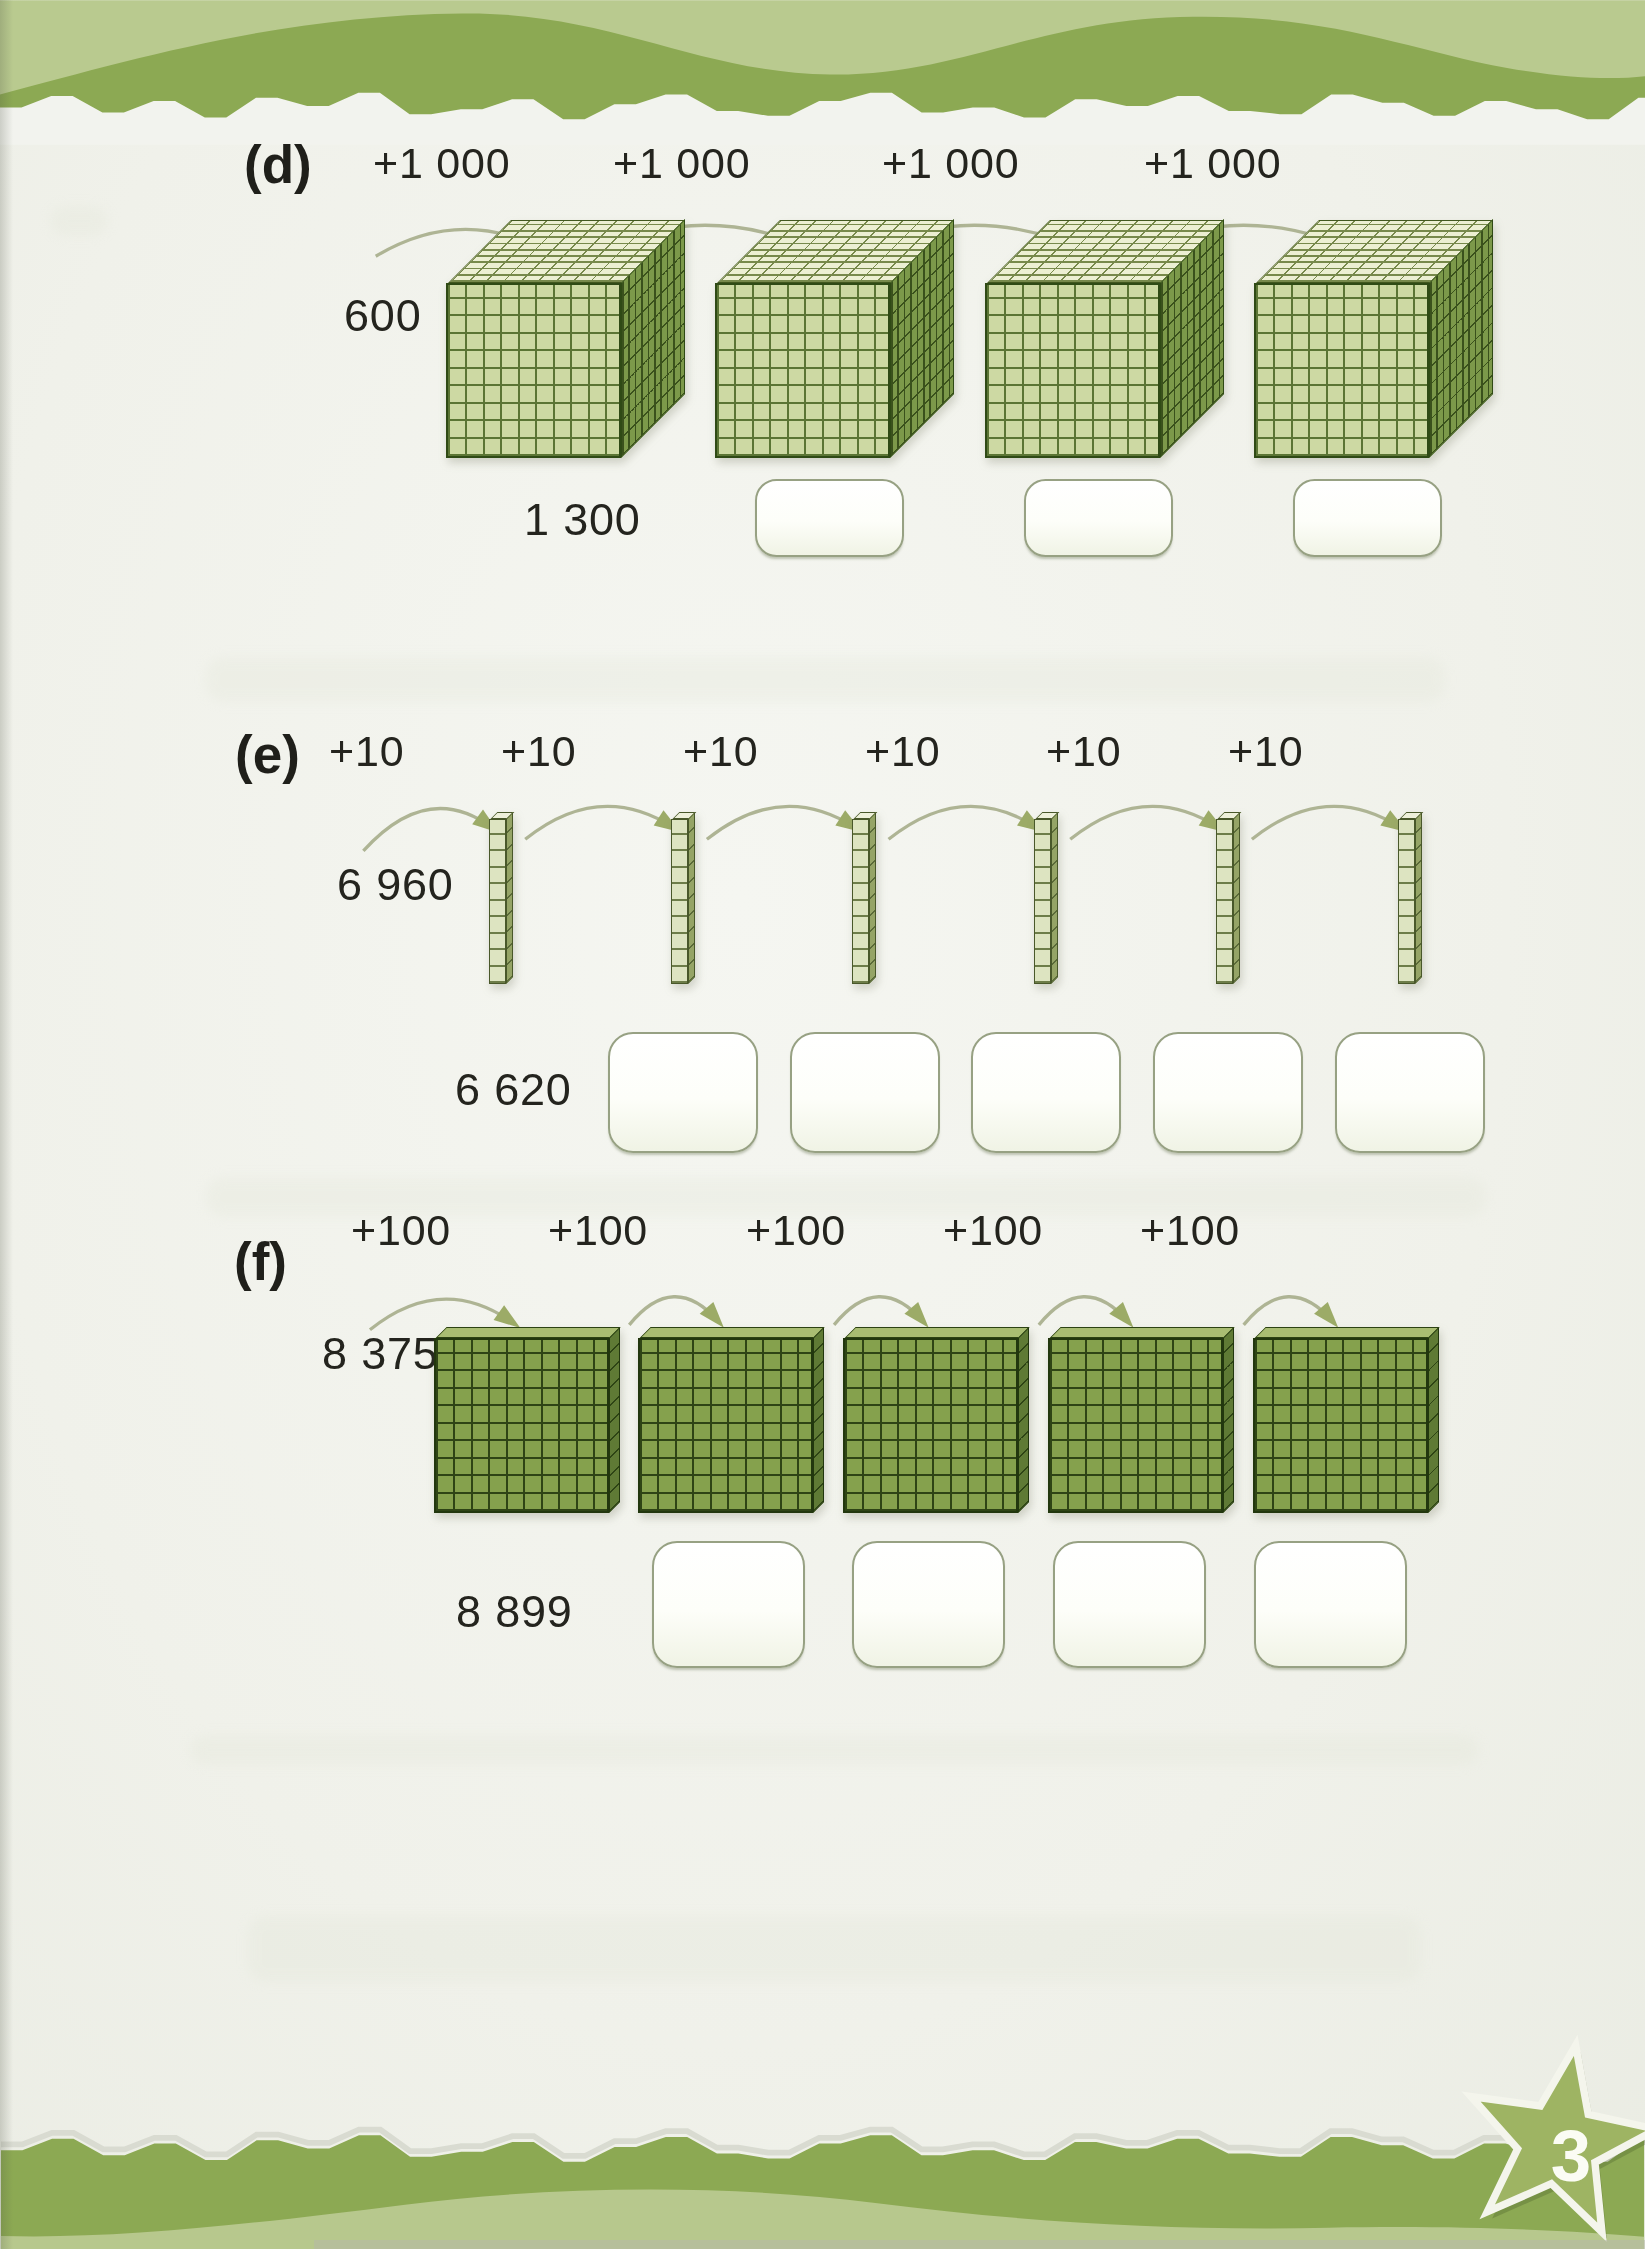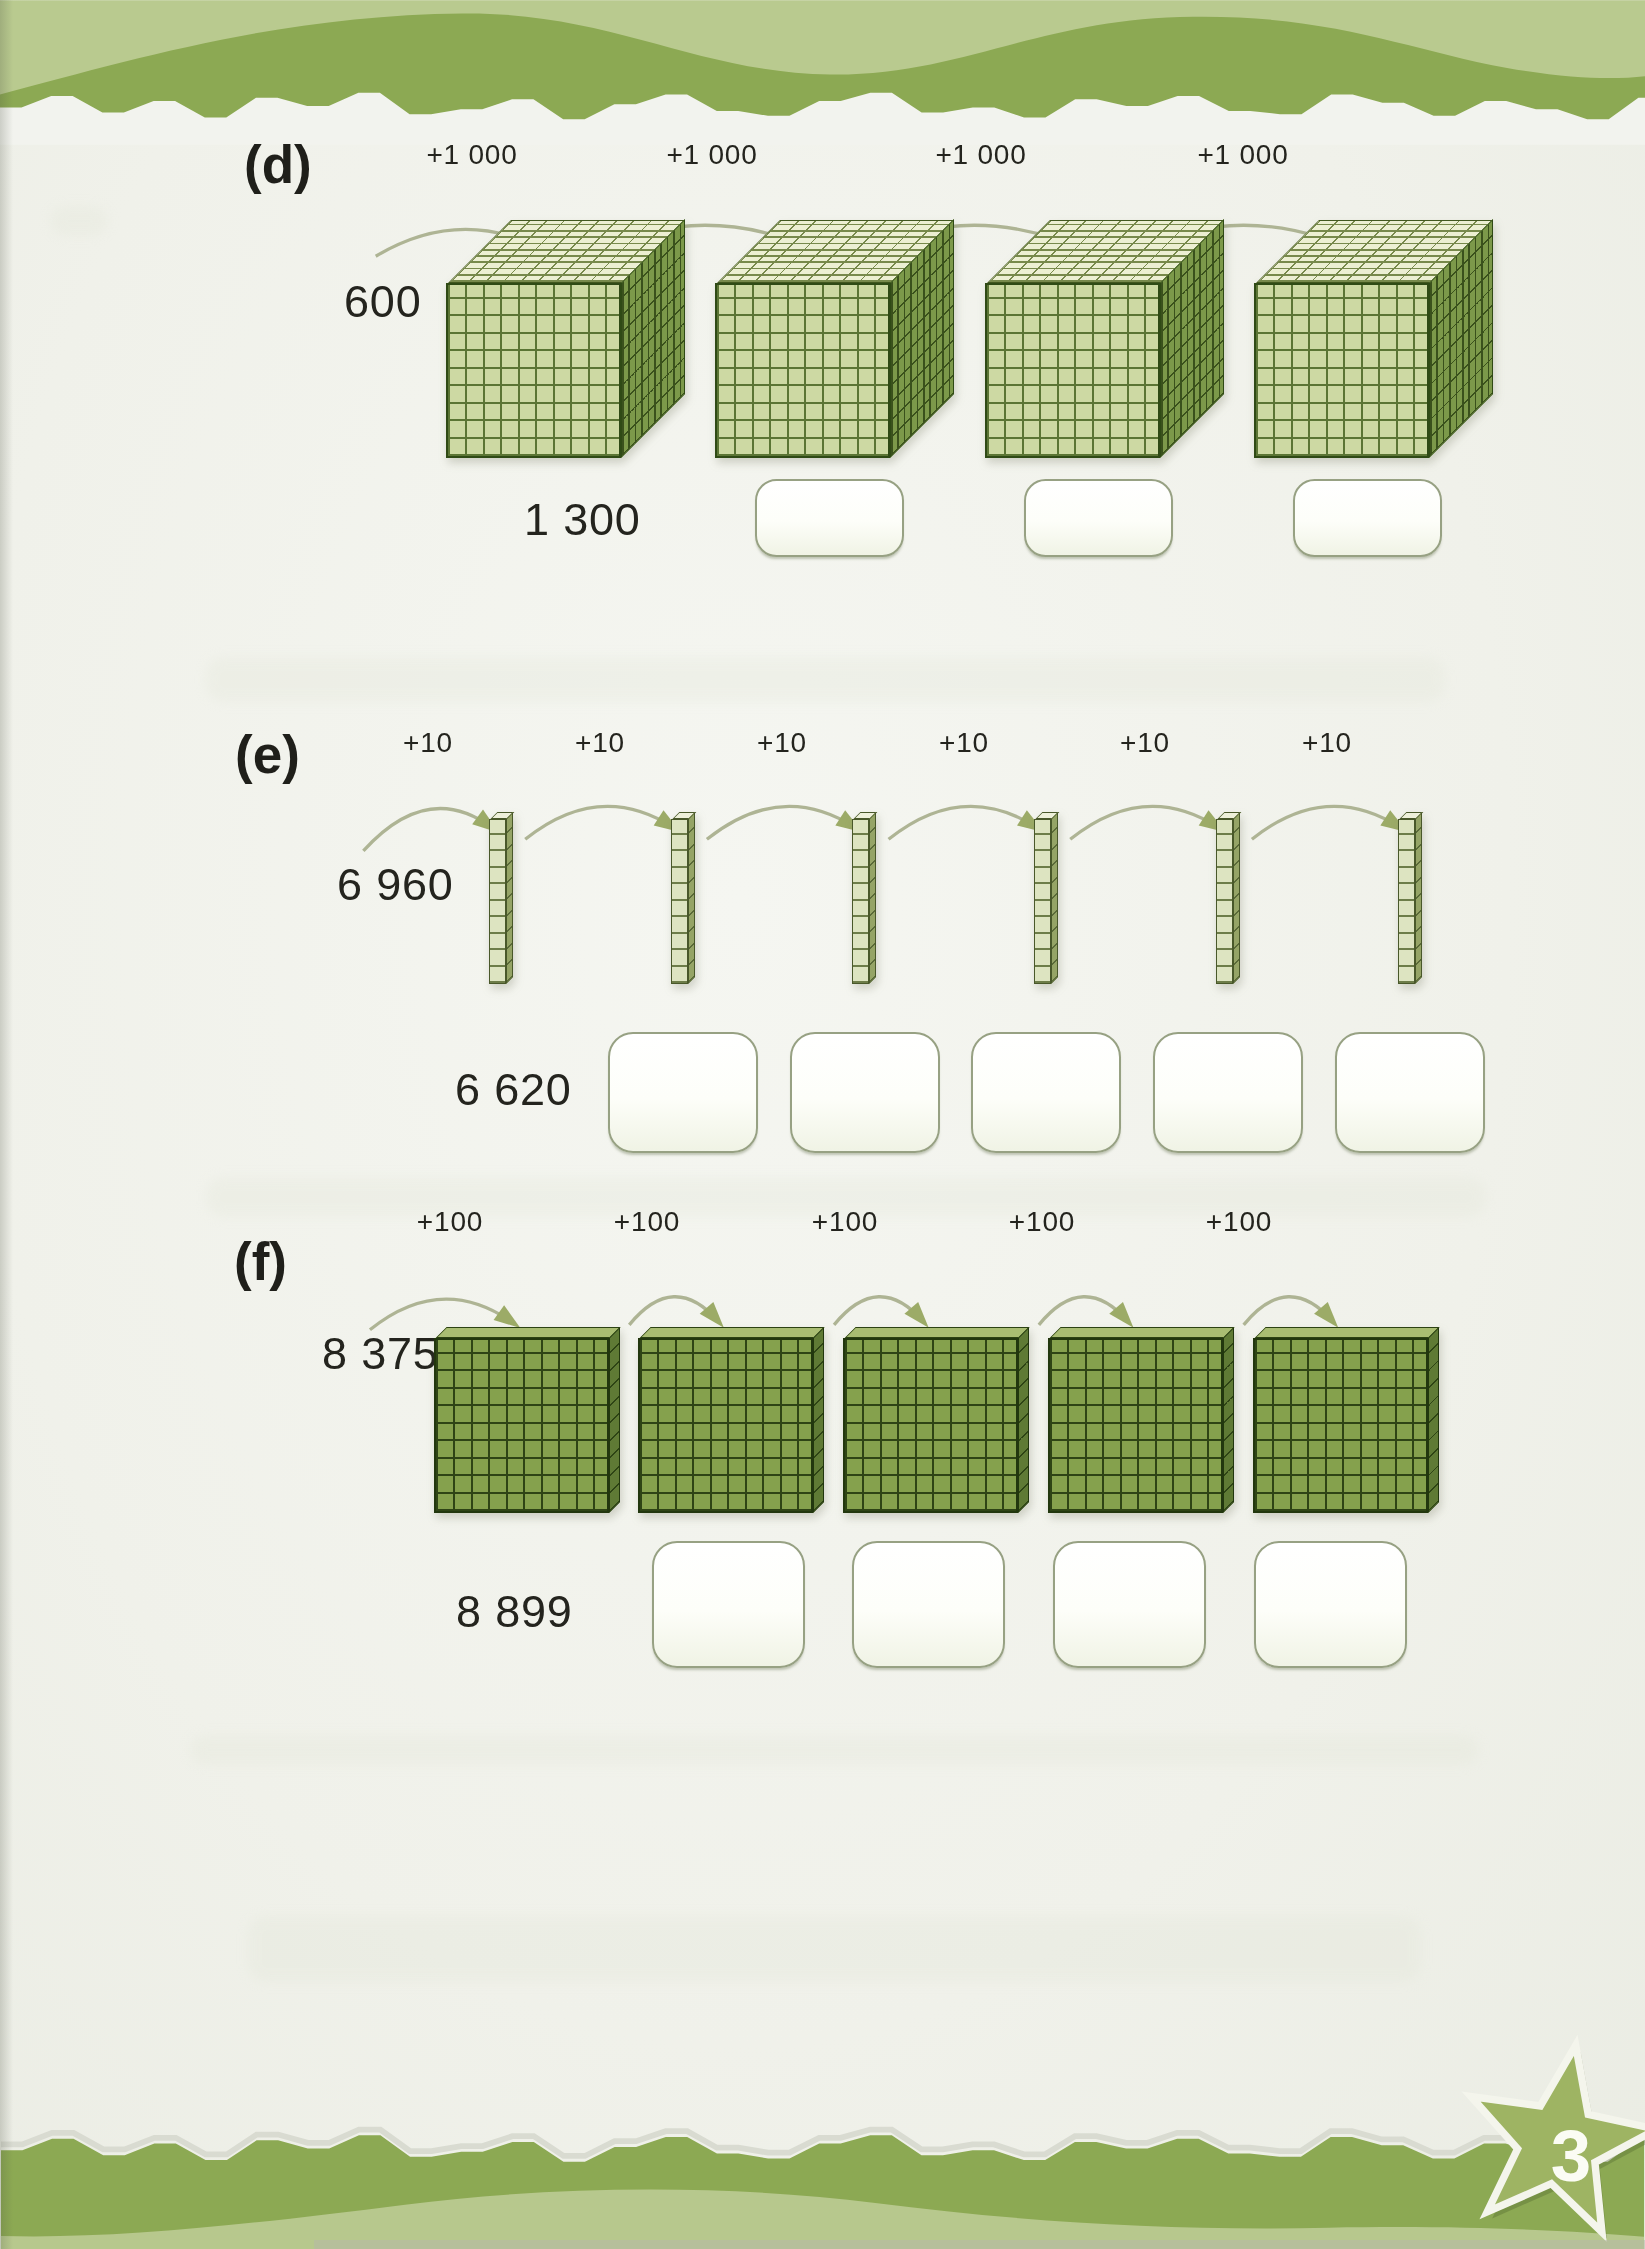--- a/index.html
+++ b/index.html
@@ -2,21 +2,21 @@
 <html style="font-size:13.2px"><head>
 <meta charset="utf-8">
 <style>
   html,body{margin:0;padding:0;background:#e6e8df;}
   #page{position:relative;width:1645px;height:2250px;overflow:hidden;
         background:radial-gradient(ellipse at 45% 40%, #f5f6f1 0%, #f0f1ea 60%, #eaece3 100%);
         font-family:"Liberation Sans","DejaVu Sans",sans-serif;color:#24241e;}
   .abs{position:absolute;}
   .sec-label{position:absolute;font-weight:bold;font-size:53px;color:#1f1f1a;}
   .num{position:absolute;font-size:45px;letter-spacing:0.8px;color:#24241e;white-space:nowrap;}
-  .incr{position:absolute;font-size:28px;letter-spacing:0.8px;color:#24241e;text-align:center;width:198px;}
+  .incr{position:absolute;font-size:43px;letter-spacing:0.8px;color:#24241e;width:198px;}
   .abox{position:absolute;box-sizing:border-box;border:2.5px solid #97a183;
         background:linear-gradient(180deg,#ffffff 0%,#fdfef9 55%,#f0f3e5 100%);
         box-shadow:0 3.3px 2.5px -1.7px rgba(125,135,105,.45);}
   .blk{position:absolute;filter:drop-shadow(2.5px 5px 4.1px rgba(110,115,88,.28));}
   .blk div{position:absolute;box-sizing:border-box;}
   
   .cube-front{left:0;top:63px;width:175px;height:175px;background-color:#cdd9a3;
     background-image:repeating-linear-gradient(90deg,#5b7534 0 1.7px,transparent 1.7px 17.5px),
                      repeating-linear-gradient(0deg,#5b7534 0 1.7px,transparent 1.7px 17.5px);
     border:2.5px solid #2f4a15;}
@@ -147,21 +147,21 @@
     <text x="150" y="178" text-anchor="middle" font-size="88" font-weight="bold" fill="#fbfcf4">3</text>
   </svg>
 
   <div class="left-edge"></div>
   <div class="abs" style="left:314px;top:2240px;width:1331px;height:10px;background:#b5b6aa;opacity:.5;"></div>
 <div class="sec-label" style="left: 244px; top: 134px;">(d)</div>
     <div class="incr" style="left: 373px; top: 139px;">+1 000</div>
     <div class="incr" style="left: 613px; top: 139px;">+1 000</div>
     <div class="incr" style="left: 882px; top: 139px;">+1 000</div>
     <div class="incr" style="left: 1144px; top: 139px;">+1 000</div>
-    <div class="num" style="left: 344px; top: 276px;">600</div>
+    <div class="num" style="left: 344px; top: 290px;">600</div>
     <div class="blk" style="left: 446px; top: 220px; width: 240px; height: 240px;">
       <div class="cube-top"></div>
       <div class="cube-side"></div>
       <div class="cube-front"></div>
     </div>
     <div class="blk" style="left: 715px; top: 220px; width: 240px; height: 240px;">
       <div class="cube-top"></div>
       <div class="cube-side"></div>
       <div class="cube-front"></div>
     </div>

